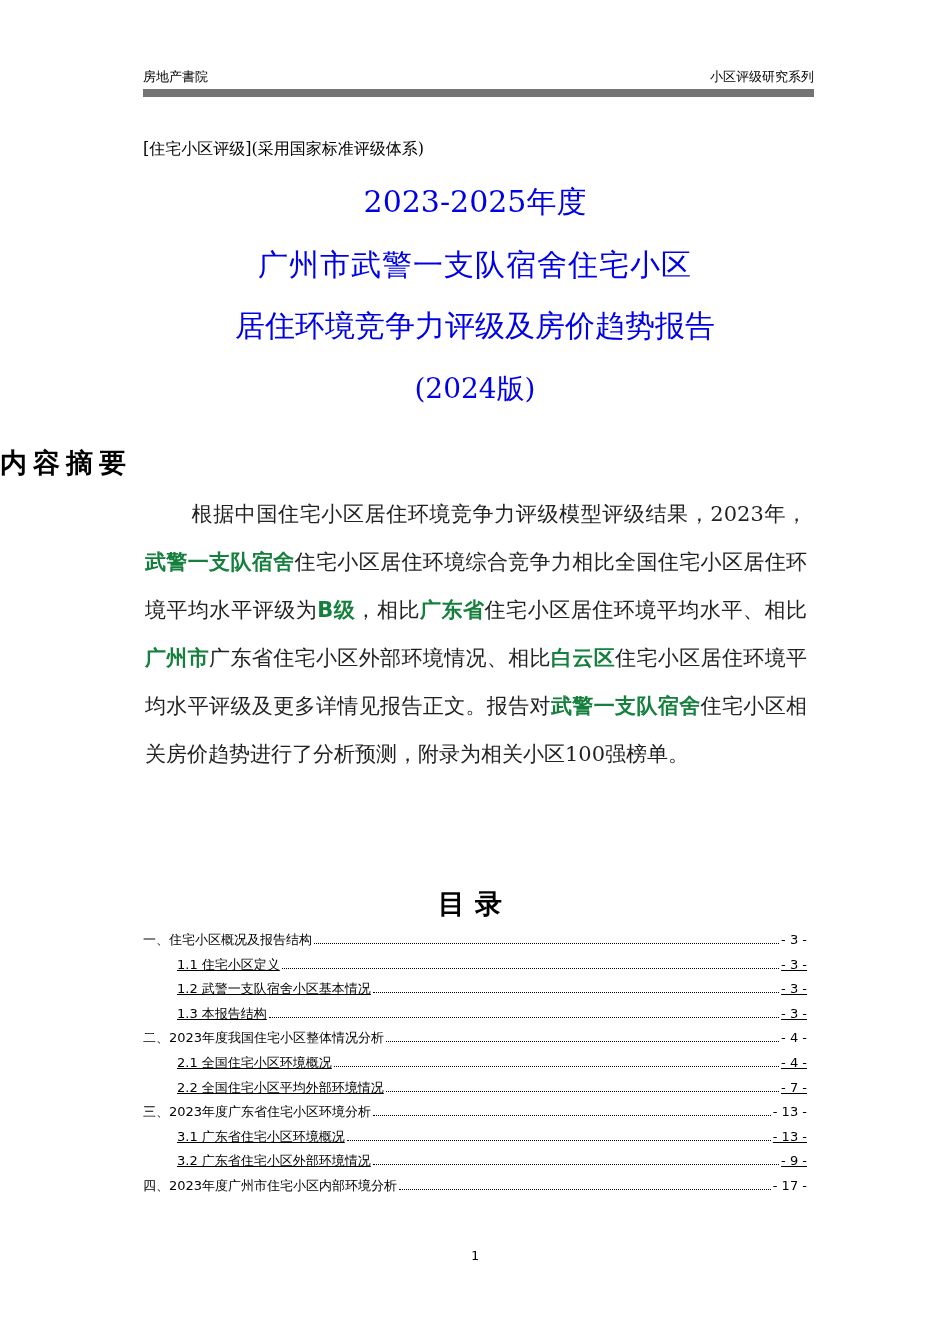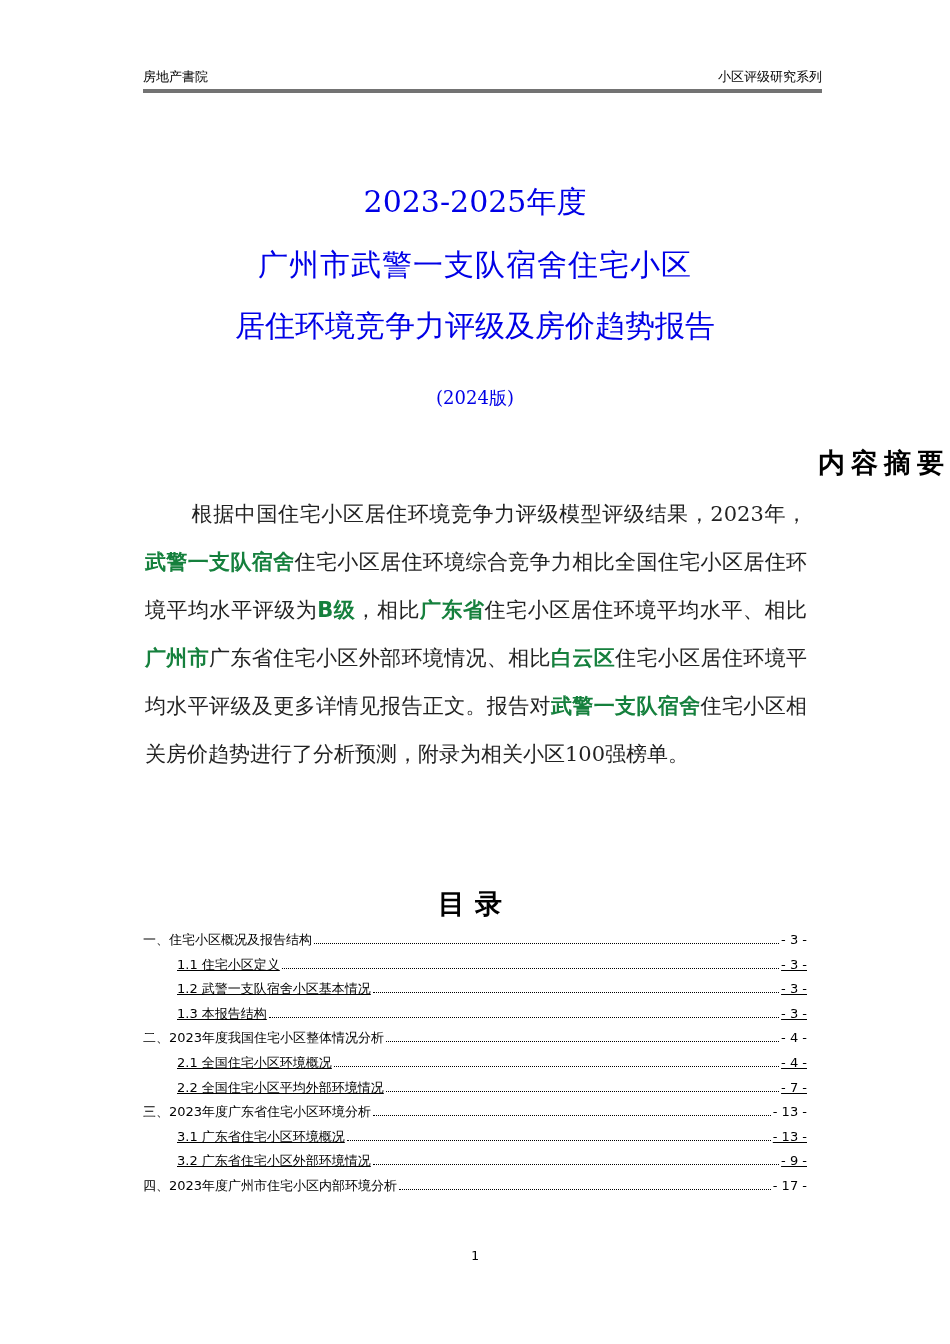--- a/index.html
+++ b/index.html
@@ -1,27 +1,27 @@
 <!DOCTYPE html>
 <html><head>
 <meta charset="utf-8">
 <style>
   html, body { margin: 0; padding: 0; background: #ffffff; }
   body { width: 950px; height: 1344px; position: relative; overflow: hidden; font-family: "DejaVu Sans", sans-serif; color: #000; }
   .page { position: absolute; left: 0; top: 0; width: 950px; height: 1344px; }
-  .header { position: absolute; left: 143px; right: 128px; top: 67px; height: 22px; border-bottom: 4px solid #737373; }
+  .header { position: absolute; left: 143px; right: 136px; top: 67px; height: 22px; border-bottom: 8px solid #737373; }
   .header .left { position: absolute; left: 0; top: 1px; font-size: 13px; }
   .header .right { position: absolute; right: 0; top: 1px; font-size: 13px; }
   .tag { position: absolute; left: 143px; top: 139px; font-size: 16px; font-family: "DejaVu Serif", serif; }
   .title { position: absolute; left: 0; width: 950px; text-align: center; color: #0000e6; font-family: "DejaVu Serif", serif; }
   .t1 { top: 182px; font-size: 30px; }
   .t2 { top: 245px; font-size: 30px; letter-spacing: 1px; }
   .t3 { top: 306px; font-size: 30px; font-family: Liberation Serif, serif; }
-  .t4 { top: 370px; font-size: 18px; margin-top: 16px; }
-  .h-abstract { position: absolute; left: 0; width: 950px; top: 445px; text-align: right; font-size: 27px; font-weight: bold; letter-spacing: 6px; }
+  .t4 { top: 370px; font-size: 28px; }
+  .h-abstract { position: absolute; left: 0; width: 950px; top: 445px; text-align: left; font-size: 27px; font-weight: bold; letter-spacing: 6px; }
   .abstract { position: absolute; left: 145px; width: 662px; top: 490px; font-family: "DejaVu Serif", serif; font-size: 21px; line-height: 48px; color: #222; text-align: justify; }
   .abstract .indent { display: inline-block; width: 46px; }
   .abstract b { font-family: "DejaVu Sans", sans-serif; font-weight: bold; color: #15803d; }
   .h-toc { position: absolute; left: 0; width: 950px; top: 886px; text-align: center; font-size: 27px; font-weight: bold; letter-spacing: 10px; }
   .toc { position: absolute; left: 143px; width: 664px; top: 931px; font-size: 13px; }
   .toc-row { display: flex; align-items: baseline; height: 24.6px; white-space: nowrap; }
   .toc-row.sub { padding-left: 34px; text-decoration: underline; }
   .toc-row .label { flex: 0 0 auto; }
   .toc-row .dots { flex: 1 1 auto; overflow: hidden; border-bottom: 1px dotted #000; margin: 0 2px; height: 10px; }
   .toc-row .page-no { flex: 0 0 auto; }
@@ -29,20 +29,21 @@
 </style>
 </head>
 <body>
 
 <div class="page">
   <div class="header">
     <span class="left">房地产書院</span>
     <span class="right">小区评级研究系列</span>
   </div>
 
+  <div class="tag">[住宅小区评级](采用国家标准评级体系)</div>
 
   <div class="title t1">2023-2025年度</div>
   <div class="title t2">广州市武警一支队宿舍住宅小区</div>
   <div class="title t3">居住环境竞争力评级及房价趋势报告</div>
   <div class="title t4">(2024版)</div>
 
   <div class="h-abstract">内容摘要</div>
   <div class="abstract" id="abstract-body"><span class="indent"></span><span>根据中国住宅小区居住环境竞争力评级模型评级结果，2023年，</span><b>武警一支队宿舍</b><span>住宅小区居住环境综合竞争力相比全国住宅小区居住环境平均水平评级为</span><b>B级</b><span>，相比</span><b>广东省</b><span>住宅小区居住环境平均水平、相比</span><b>广州市</b><span>广东省住宅小区外部环境情况、相比</span><b>白云区</b><span>住宅小区居住环境平均水平评级及更多详情见报告正文。报告对</span><b>武警一支队宿舍</b><span>住宅小区相关房价趋势进行了分析预测，附录为相关小区100强榜单。</span></div>
 
   <div class="h-toc">目录</div>

